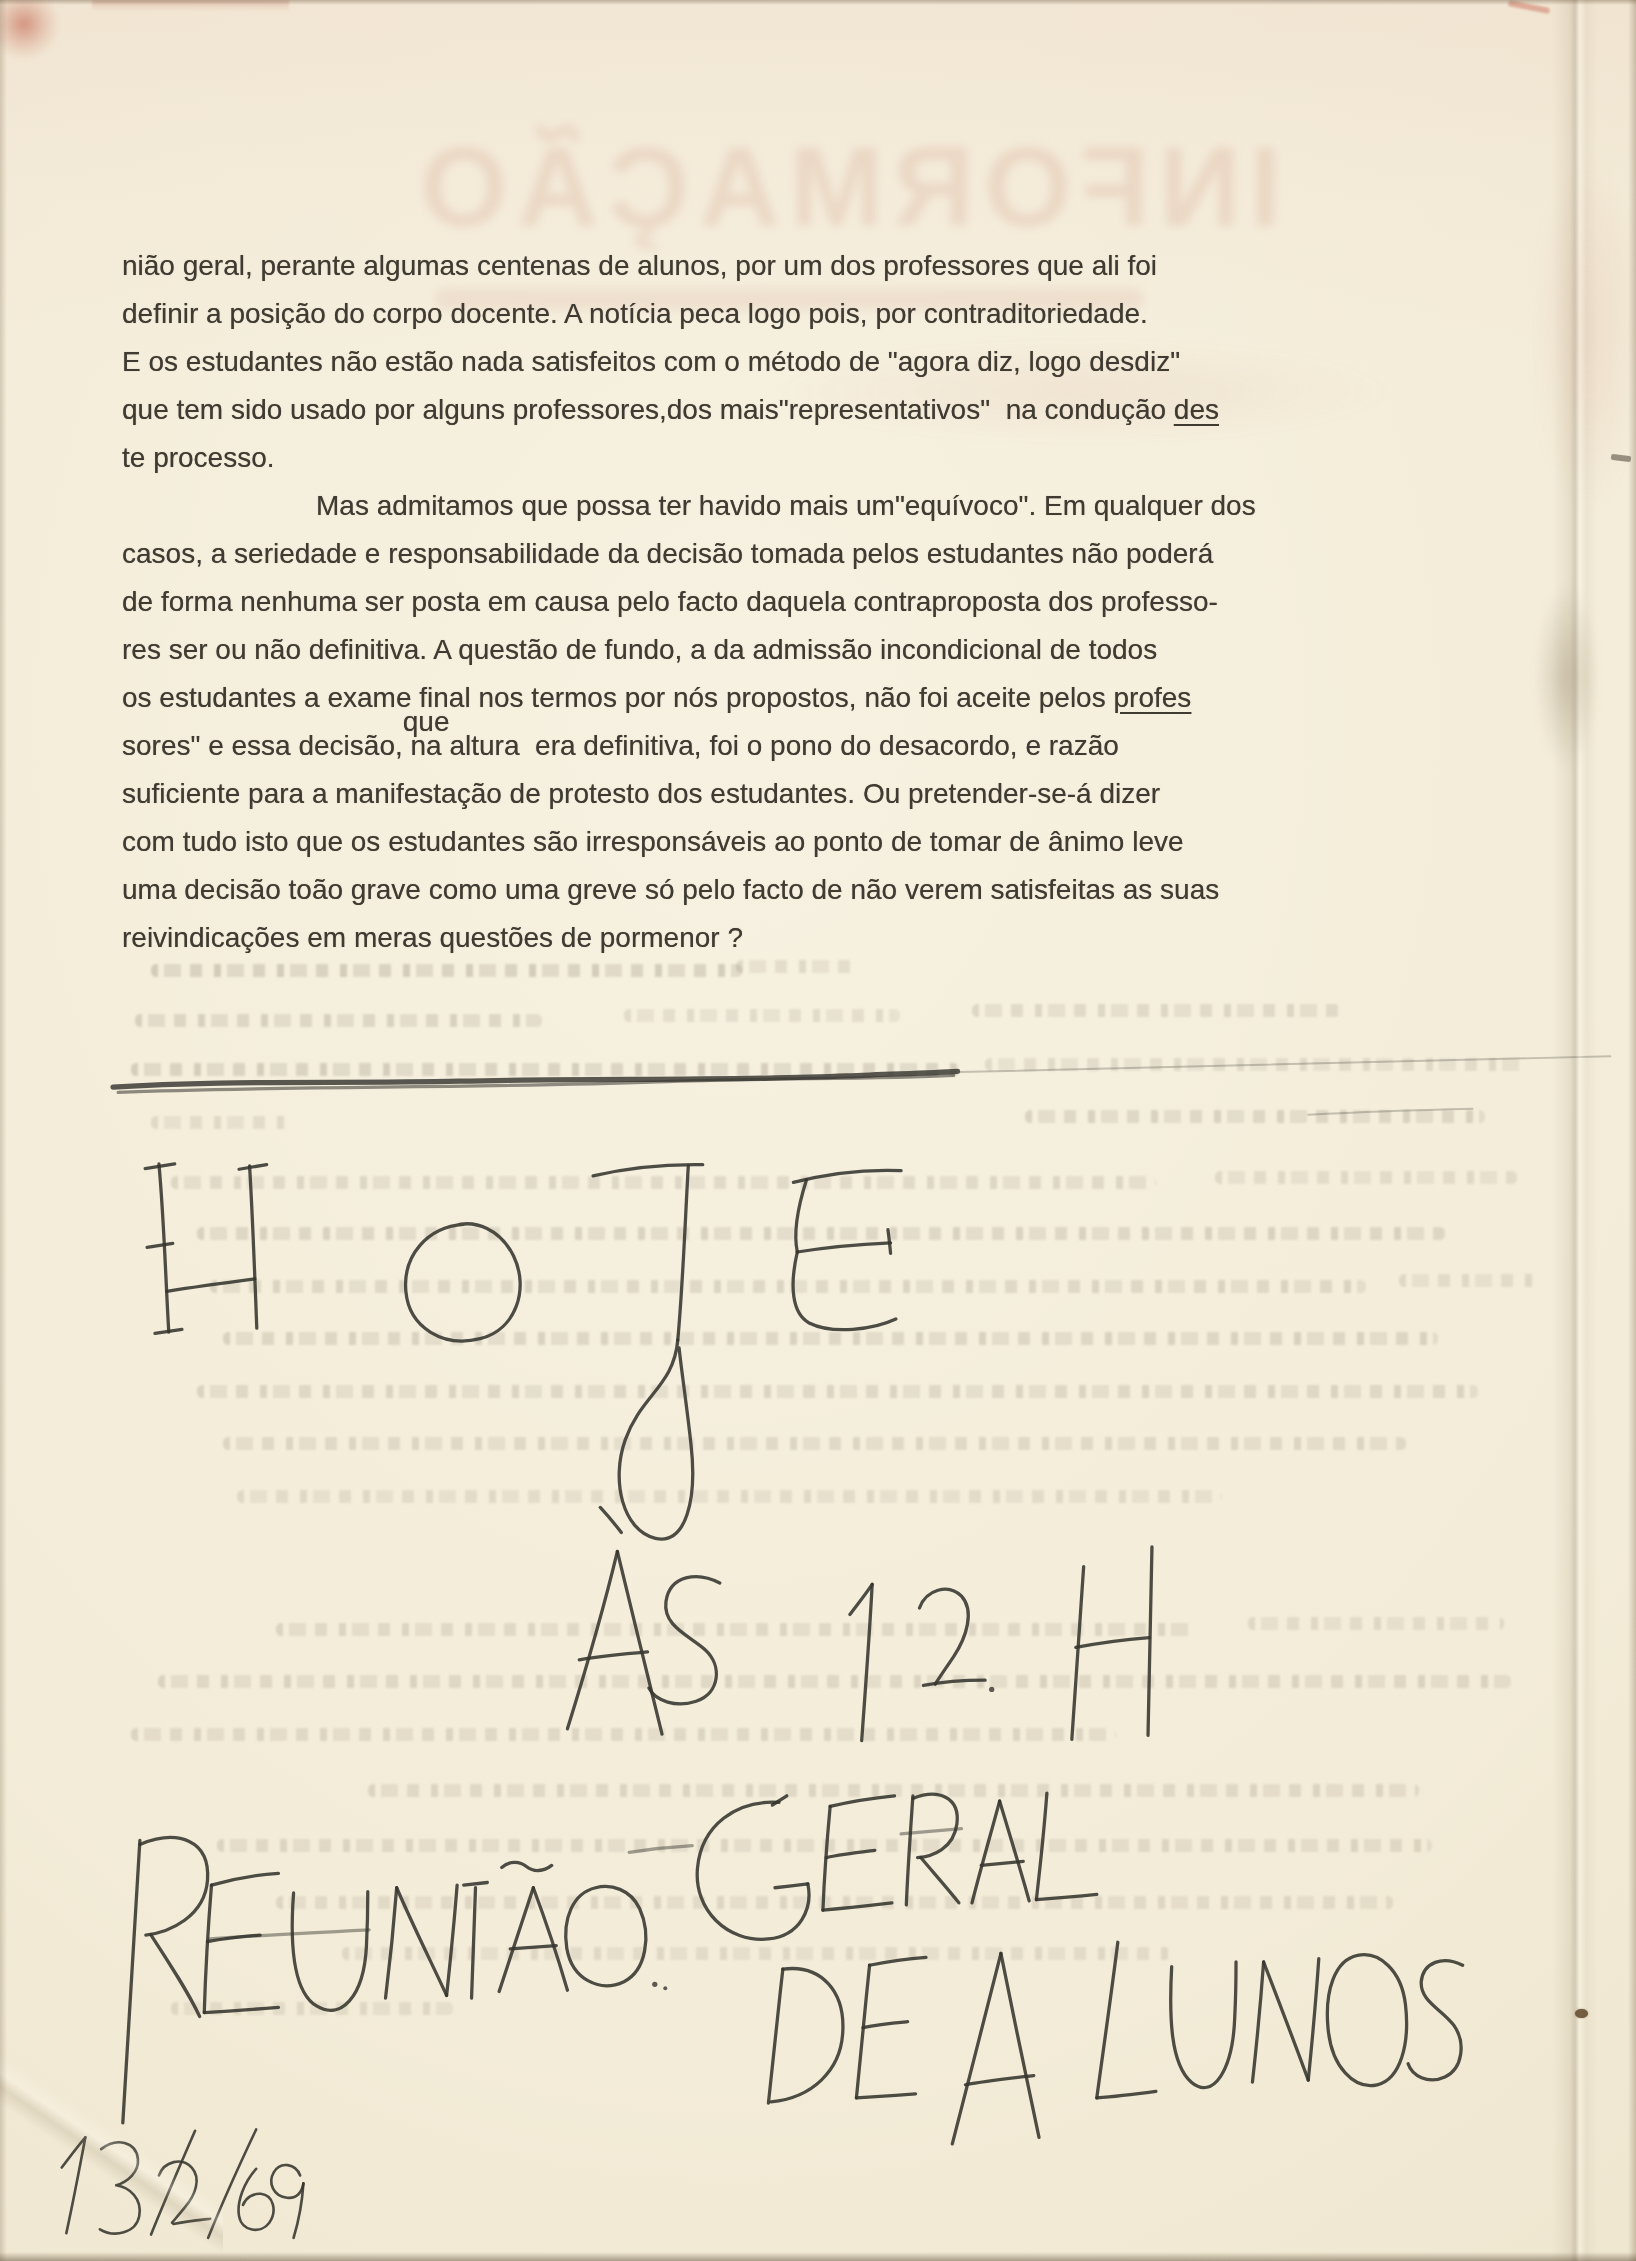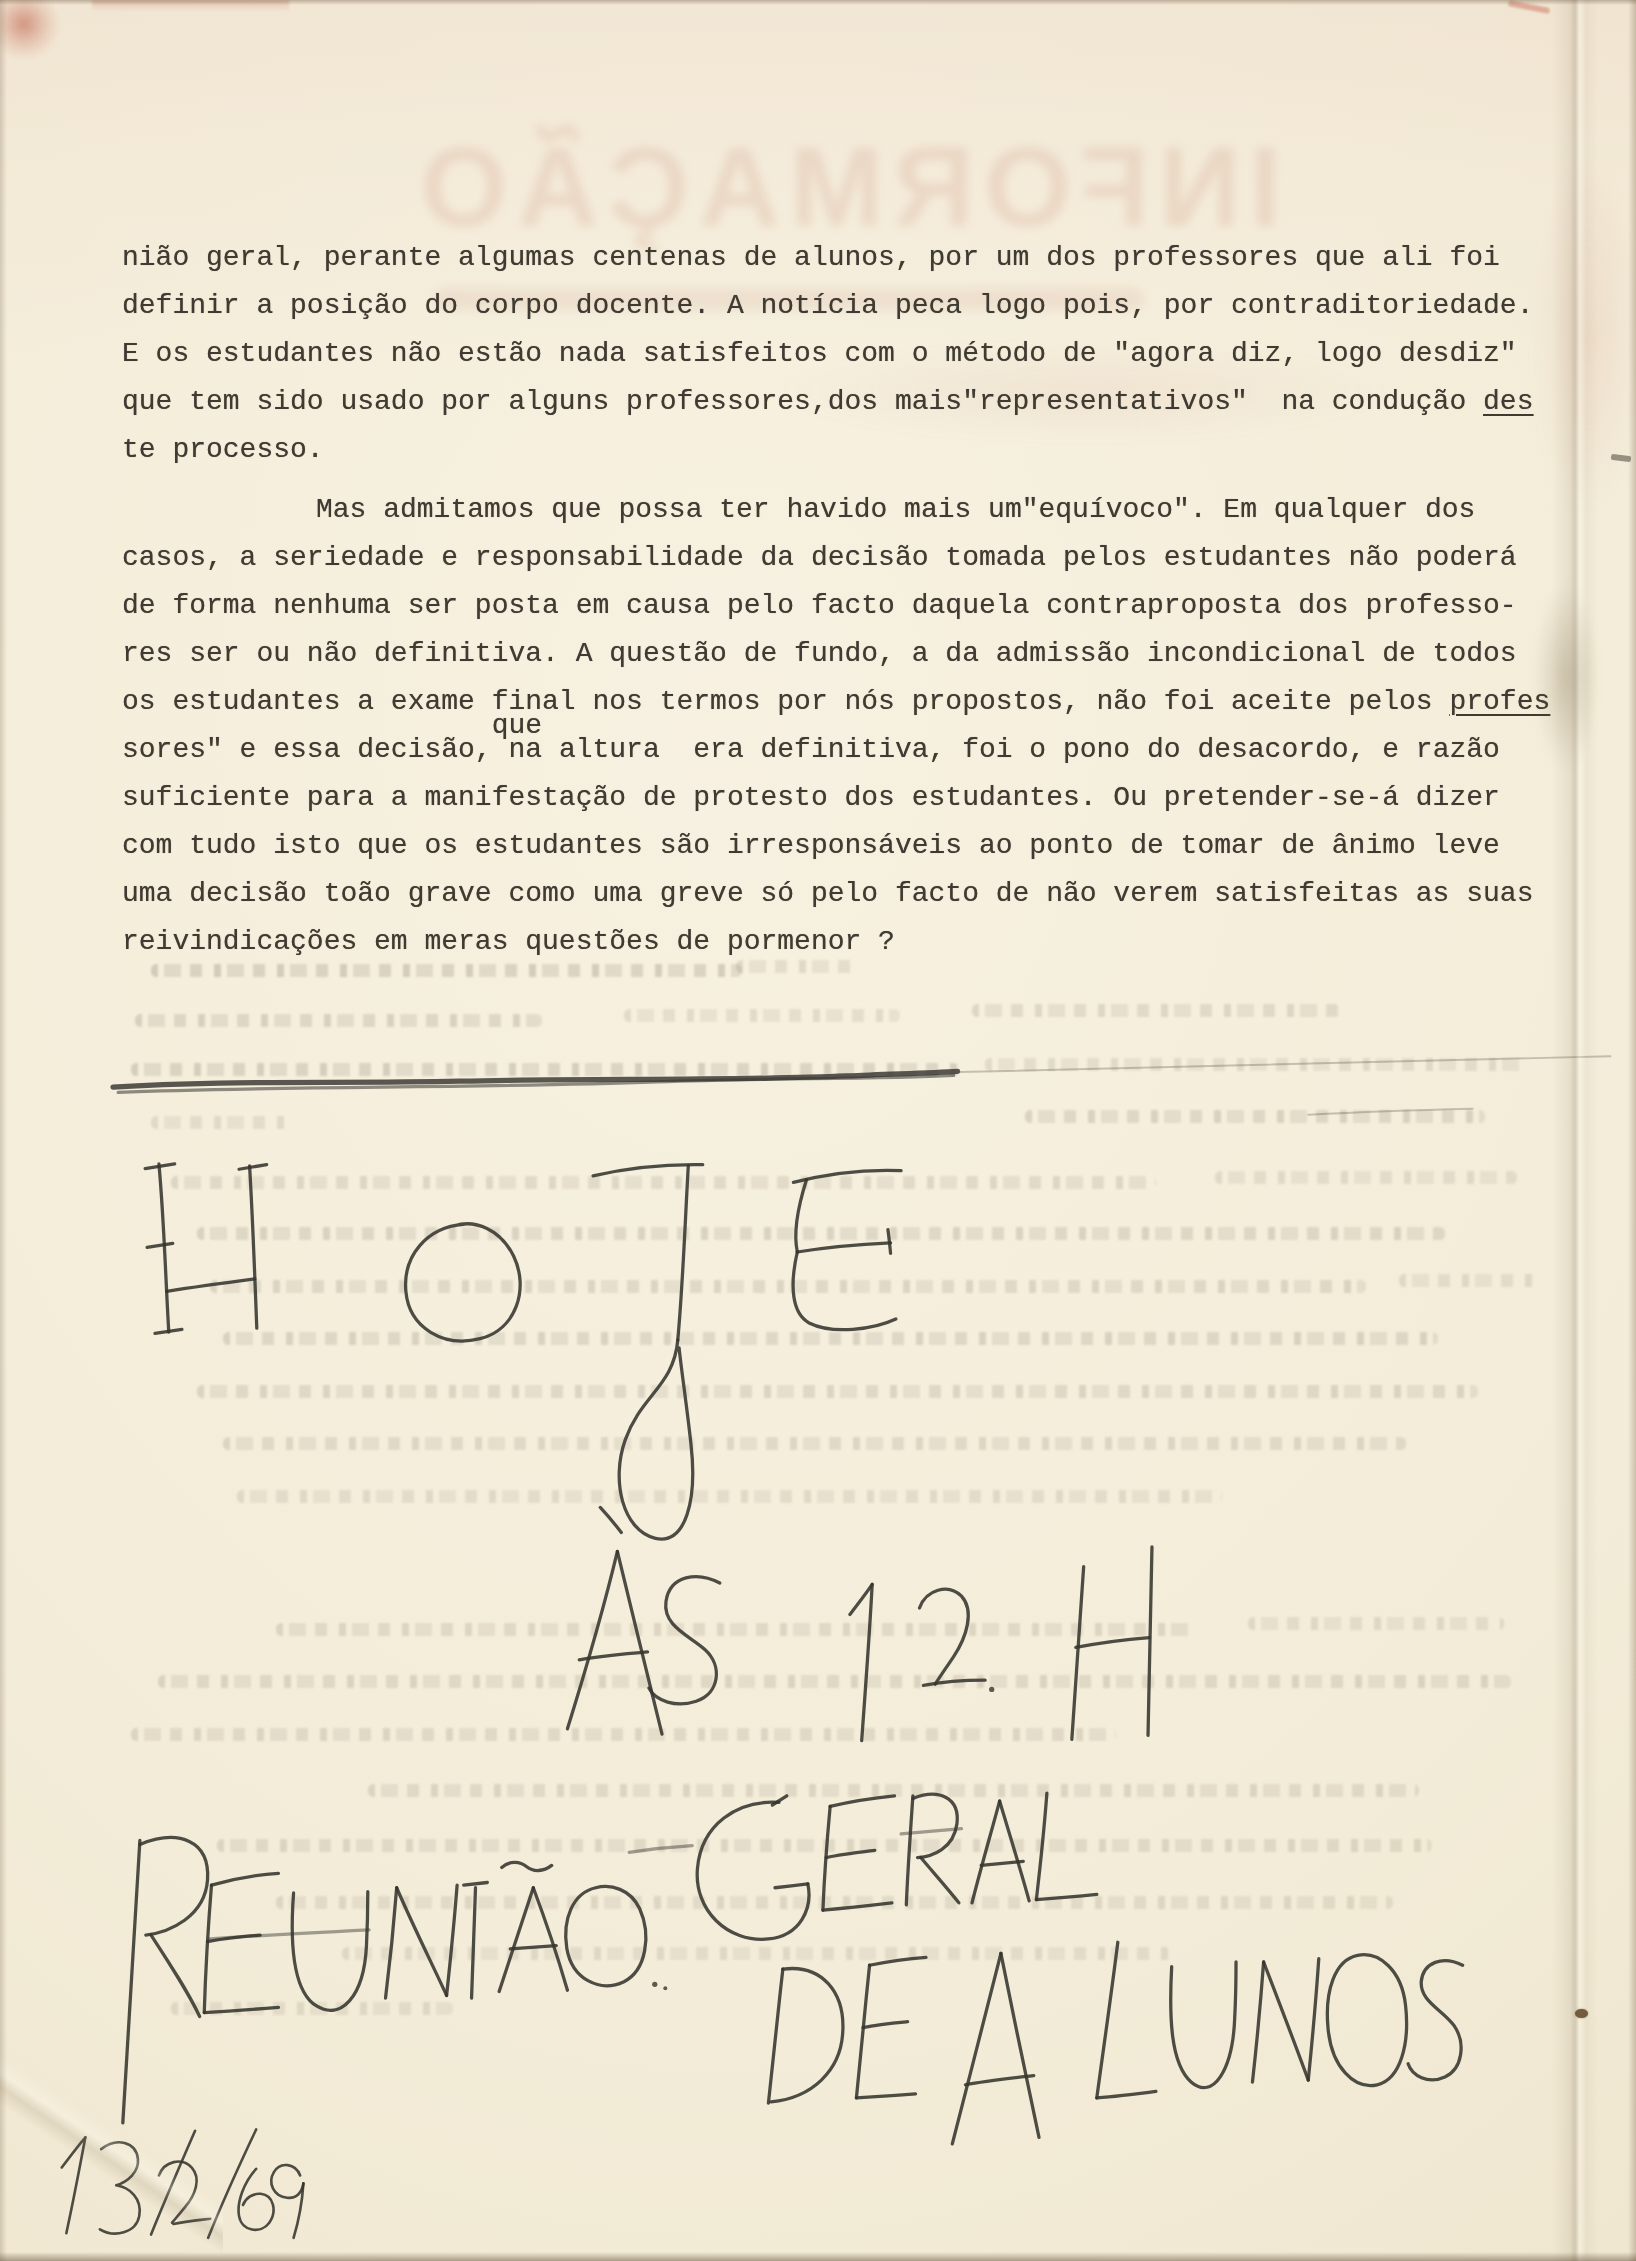--- a/index.html
+++ b/index.html
@@ -50,29 +50,29 @@
     font-family:"Liberation Sans", sans-serif;
     font-weight:bold;font-size:113px;letter-spacing:9.2px;
     color:#b96a54;opacity:.15;filter:blur(4.6px);
     white-space:nowrap;
   }
   .ghost-subbar{position:absolute;left:434px;top:288px;width:710px;height:22.3px;
     background:rgba(190,110,90,.10);filter:blur(4.6px);border-radius:10.5px;}
 
   
   .typed{
-    position:absolute;left:122px;top:234px;width:1465px;
-    font-family:Liberation Mono, monospace;
+    position:absolute;left:122px;top:242px;width:1465px;
+    font-family:Liberation Sans, sans-serif;
     font-size:28px;line-height:48px;
     color:#403b32;
     text-shadow:0 0 0.7px rgba(64,59,50,.65);
     white-space:pre-wrap;
   }
   .tline{height:48px;white-space:pre;}
-  .tline.ind{text-indent:194px;margin-top:12px;}
+  .tline.ind{text-indent:194px;}
   .tline{position:relative;}
   .seg-u{text-decoration:underline;text-decoration-thickness:2px;text-underline-offset:5.3px;}
   .seg-sup{position:absolute;margin-top:-24px;}
 
   
   .ghost-line{
     position:absolute;height:13px;border-radius:5.3px;
     background:repeating-linear-gradient(90deg,
       rgba(104,92,74,.55) 0px, rgba(104,92,74,.55) 7.2px,
       transparent 7.2px, transparent 13px,

